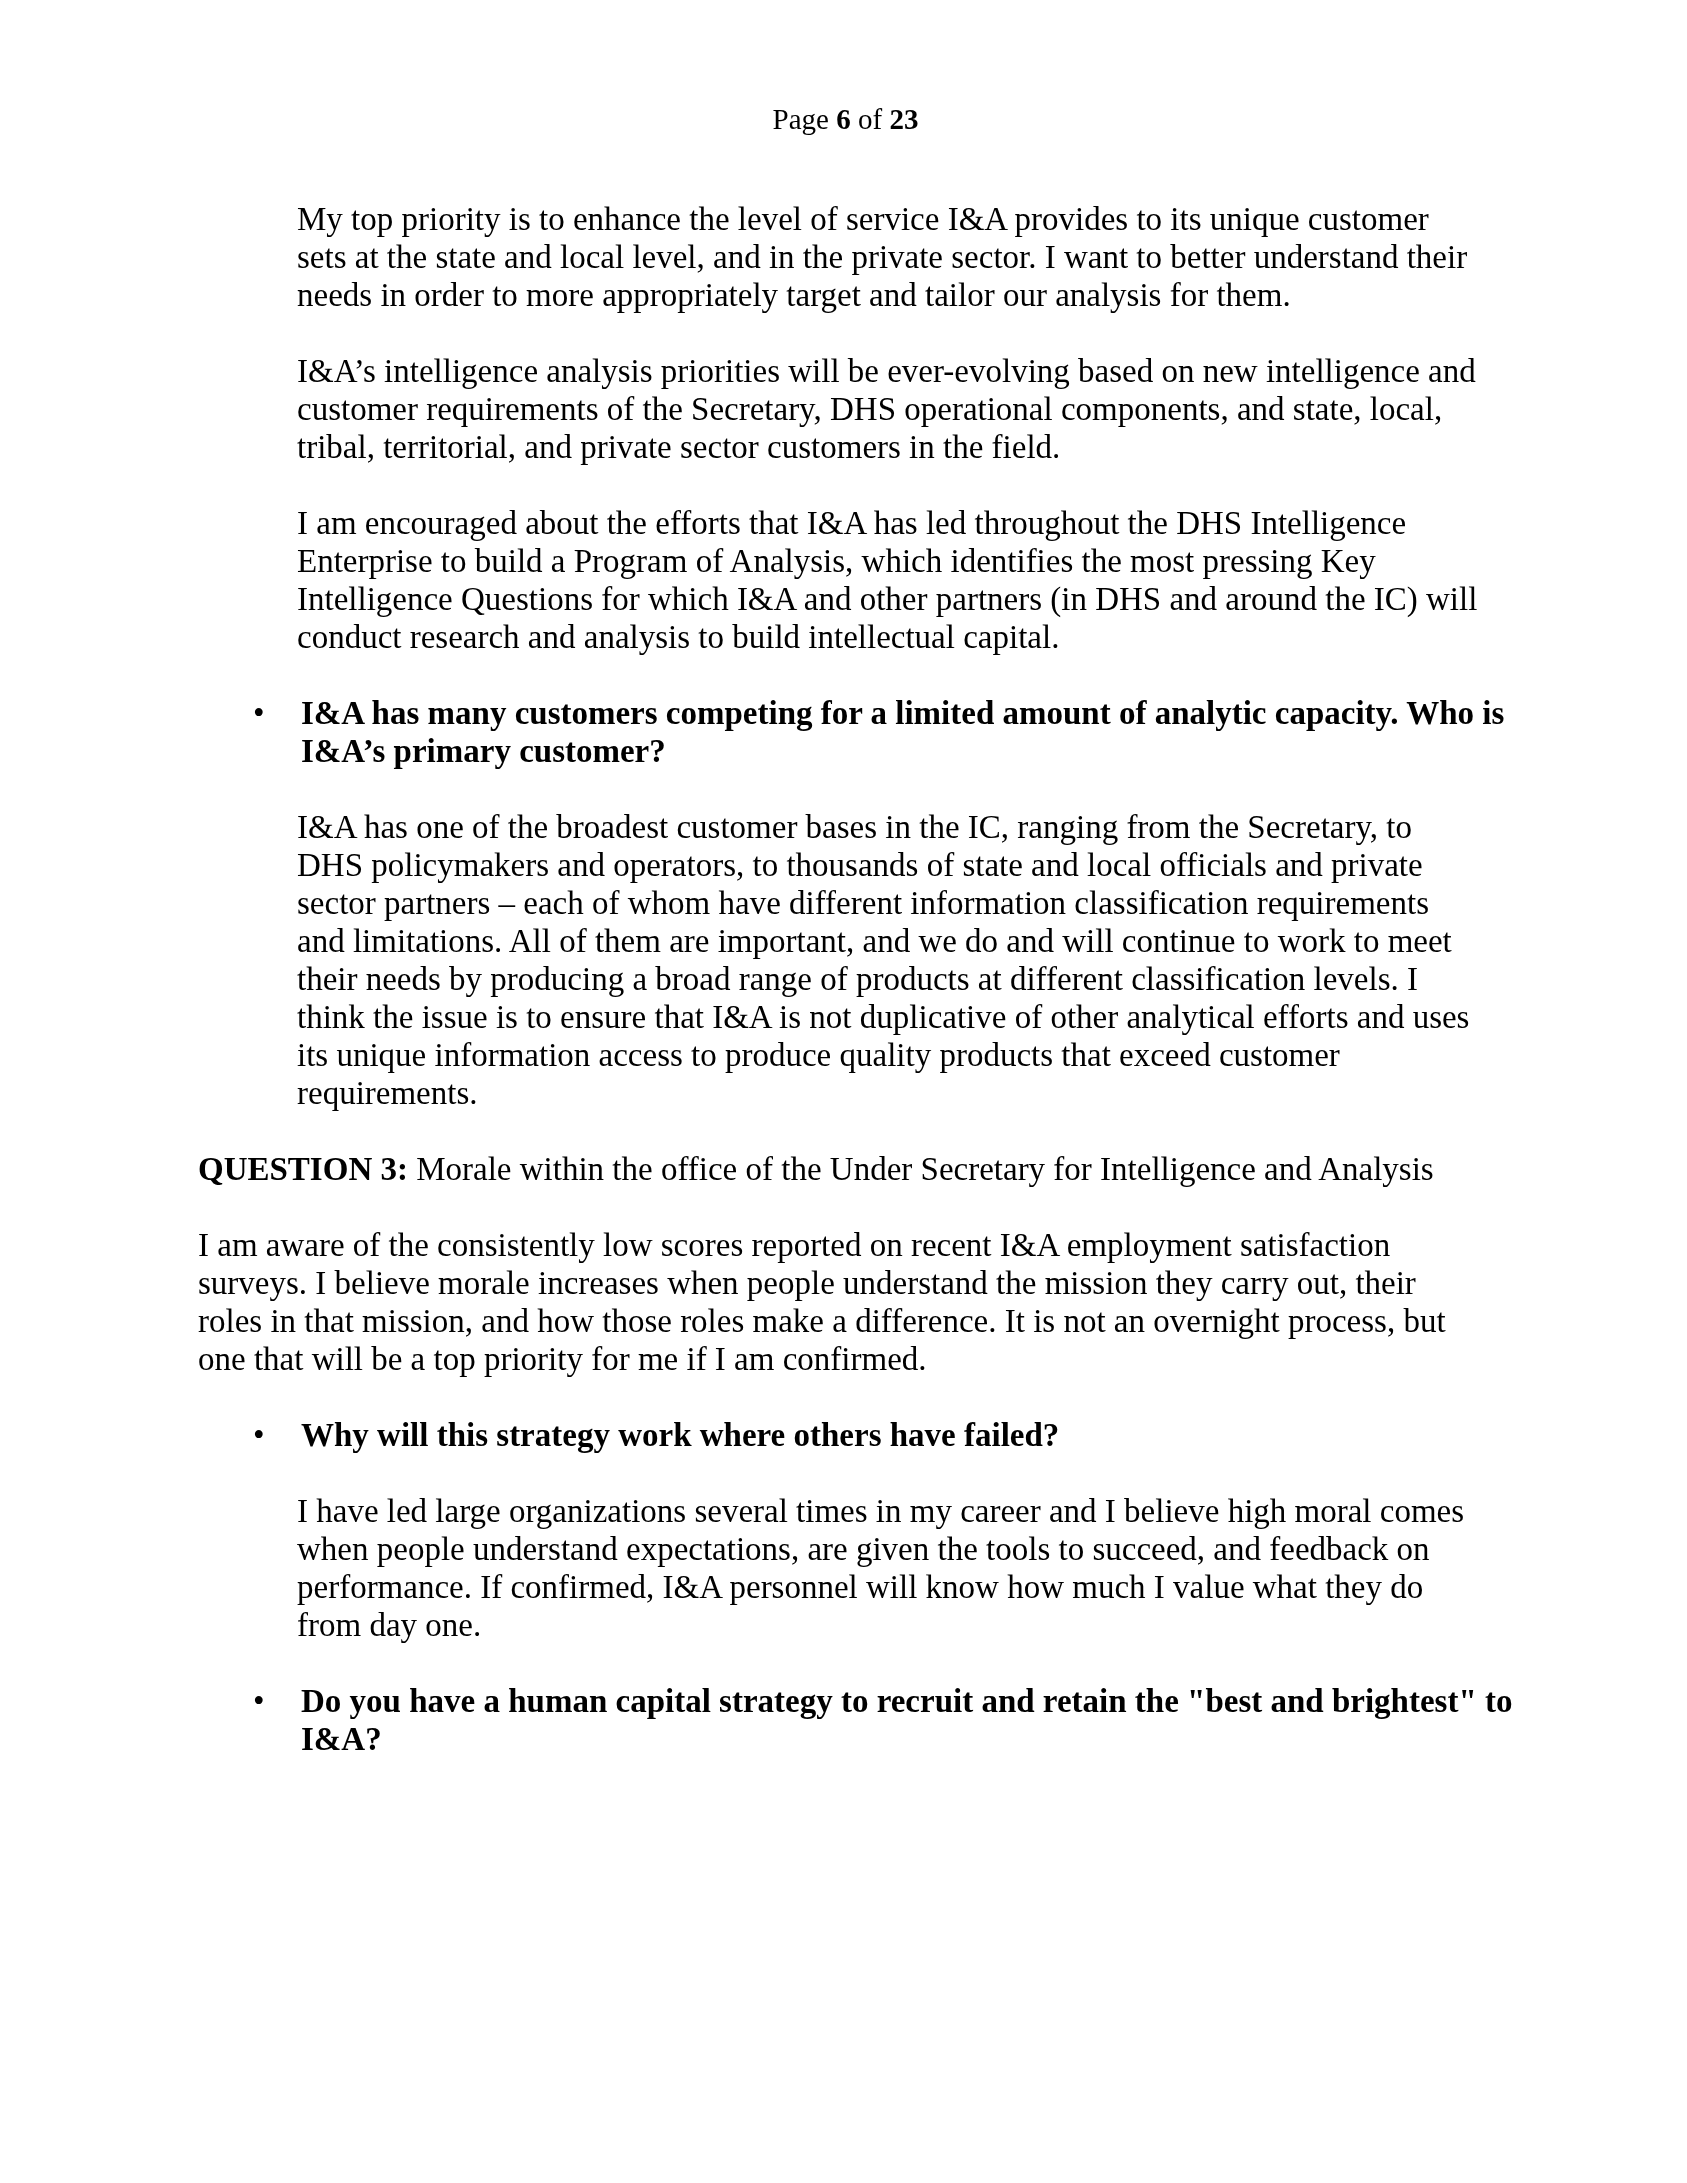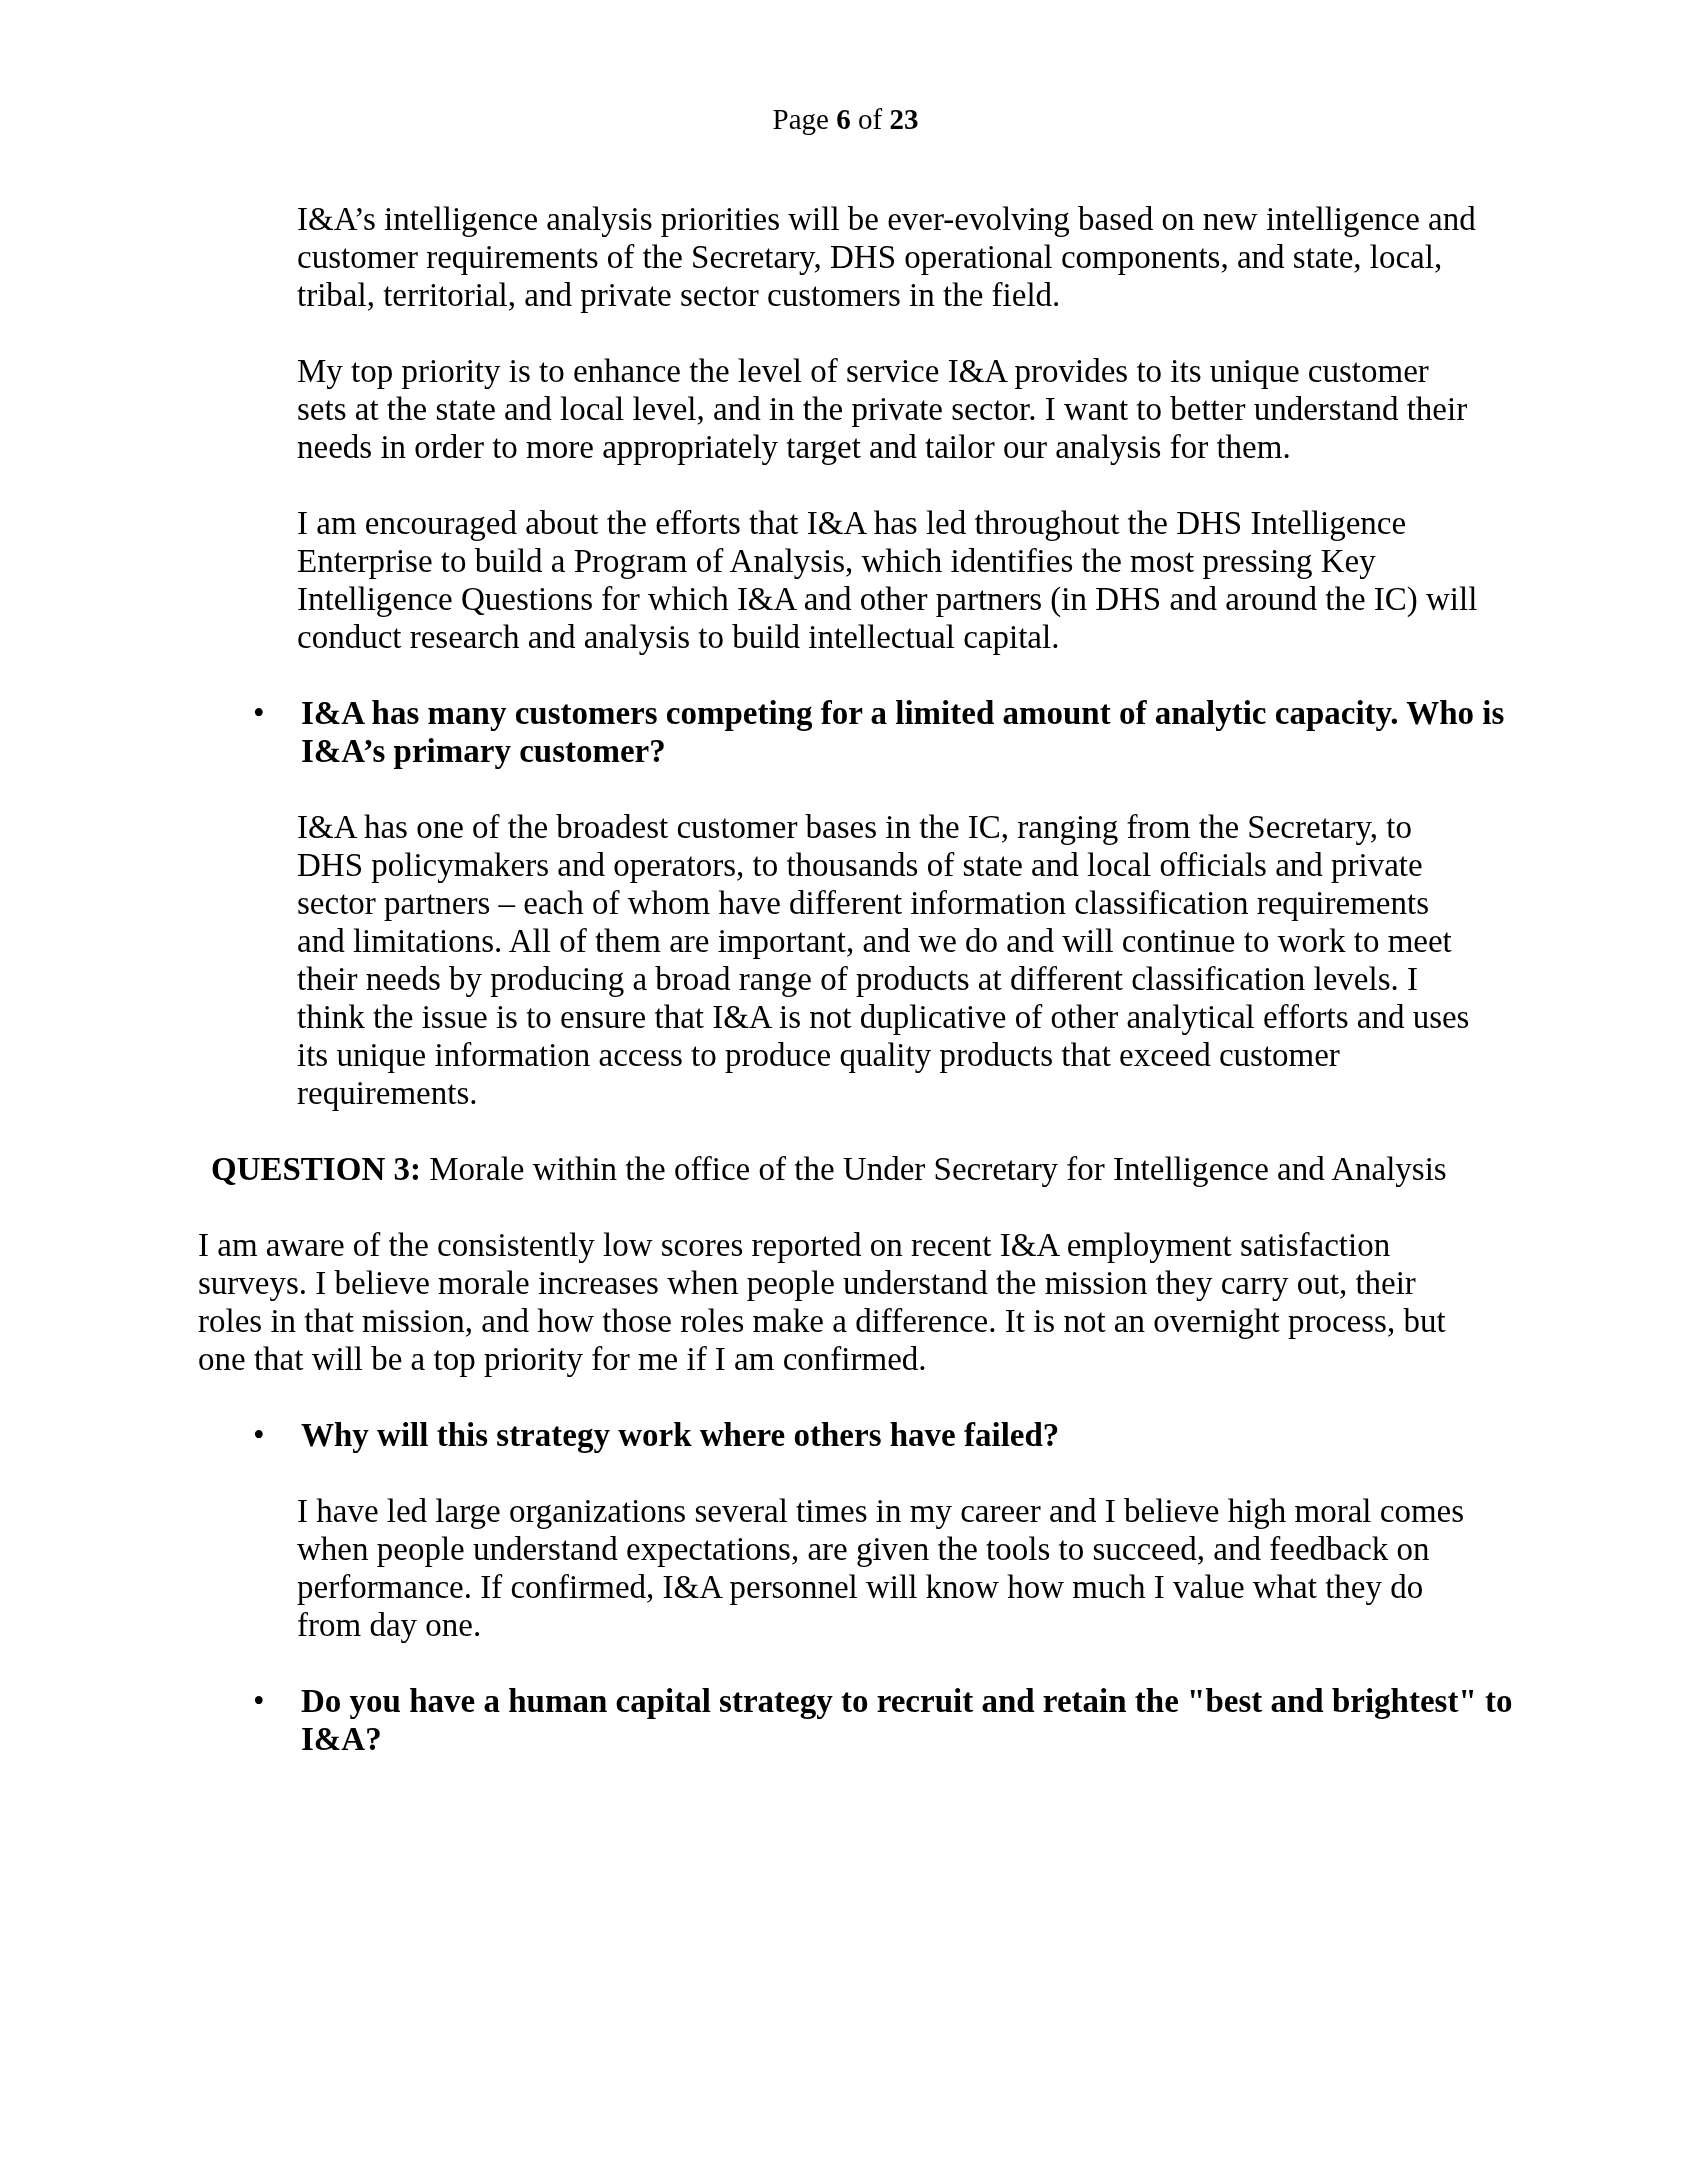--- a/index.html
+++ b/index.html
@@ -49,42 +49,42 @@
     white-space: pre-line;
     font-weight: bold;
   }
   .heading-bi {
     font-weight: bold;
     font-style: italic;
     font-size: 33px;
     line-height: 38px;
     margin: 0 0 38px 0;
   }
-  .line { display: block; margin-left: 13px; }
+  .line { display: block; }
   b { font-weight: bold; }
 </style>
 </head>
 <body>
 
 <div class="sheet">
 
   <div class="page-header">
     <span>Page</span>
     <b>6</b>
     <span>of</span>
     <b>23</b>
   </div>
 
+  <p class="para indent lines">My top priority is to enhance the level of service I&amp;A provides to its unique customer
+sets at the state and local level, and in the private sector.  I want to better understand their
+needs in order to more appropriately target and tailor our analysis for them.</p>
+
   <p class="para indent lines">I&amp;A’s intelligence analysis priorities will be ever-evolving based on new intelligence and
 customer requirements of the Secretary, DHS operational components, and state, local,
 tribal, territorial, and private sector customers in the field.</p>
-
-  <p class="para indent lines">My top priority is to enhance the level of service I&amp;A provides to its unique customer
-sets at the state and local level, and in the private sector.  I want to better understand their
-needs in order to more appropriately target and tailor our analysis for them.</p>
 
   <p class="para indent lines">I am encouraged about the efforts that I&amp;A has led throughout the DHS Intelligence
 Enterprise to build a Program of Analysis, which identifies the most pressing Key
 Intelligence Questions for which I&amp;A and other partners (in DHS and around the IC) will
 conduct research and analysis to build intellectual capital.</p>
 
   <div class="bullet-item">
     <span class="bullet-marker">•</span>
     <span class="bullet-text">I&amp;A has many customers competing for a limited amount of analytic capacity.  Who is
 I&amp;A’s primary customer?</span>

